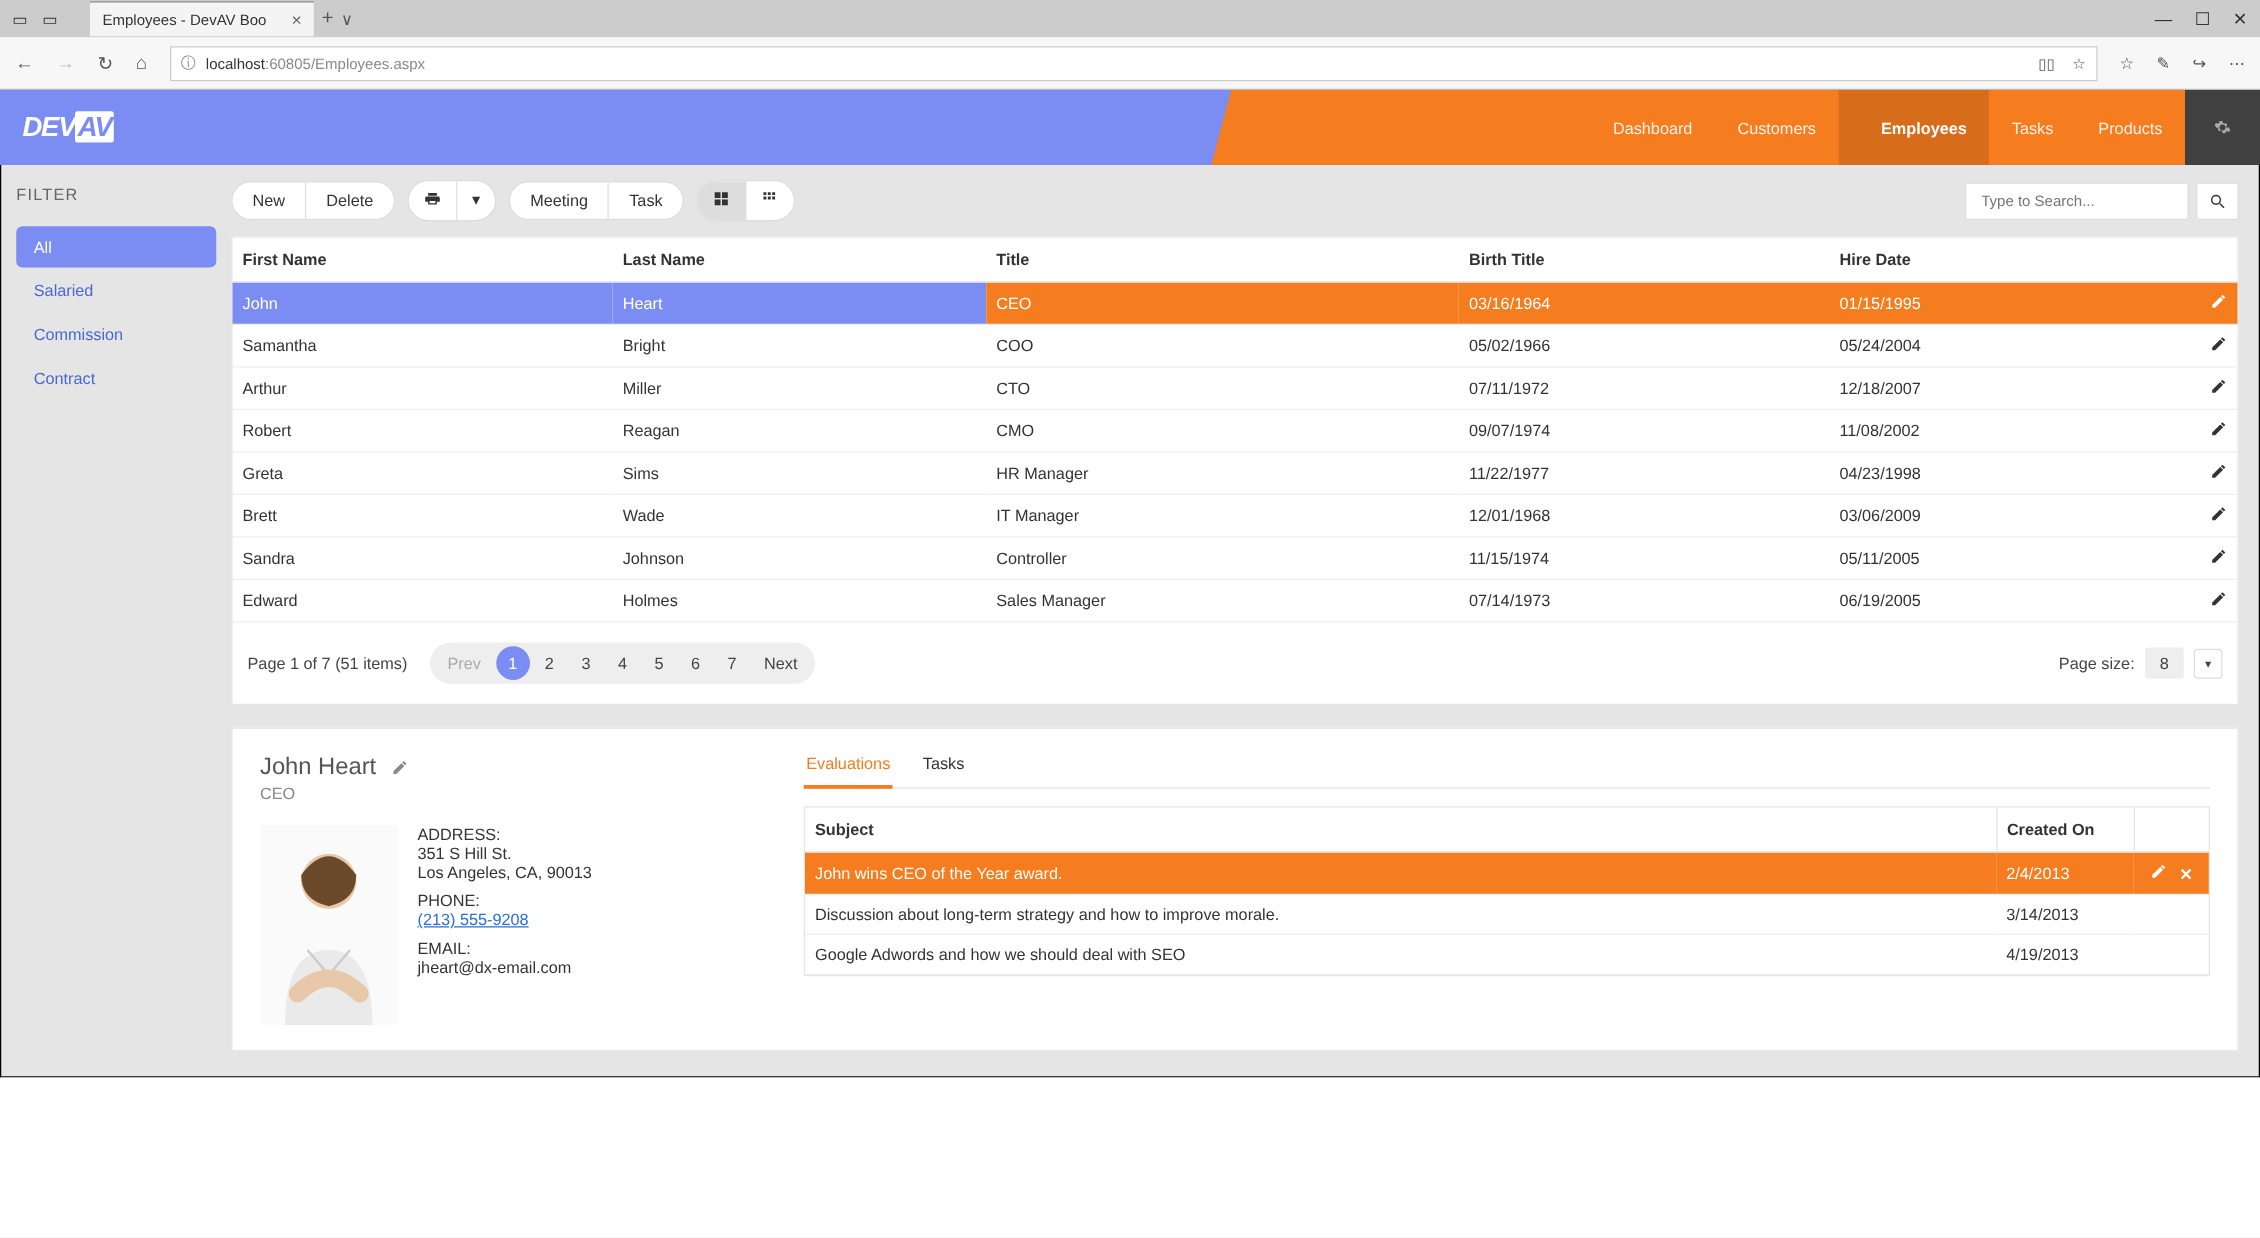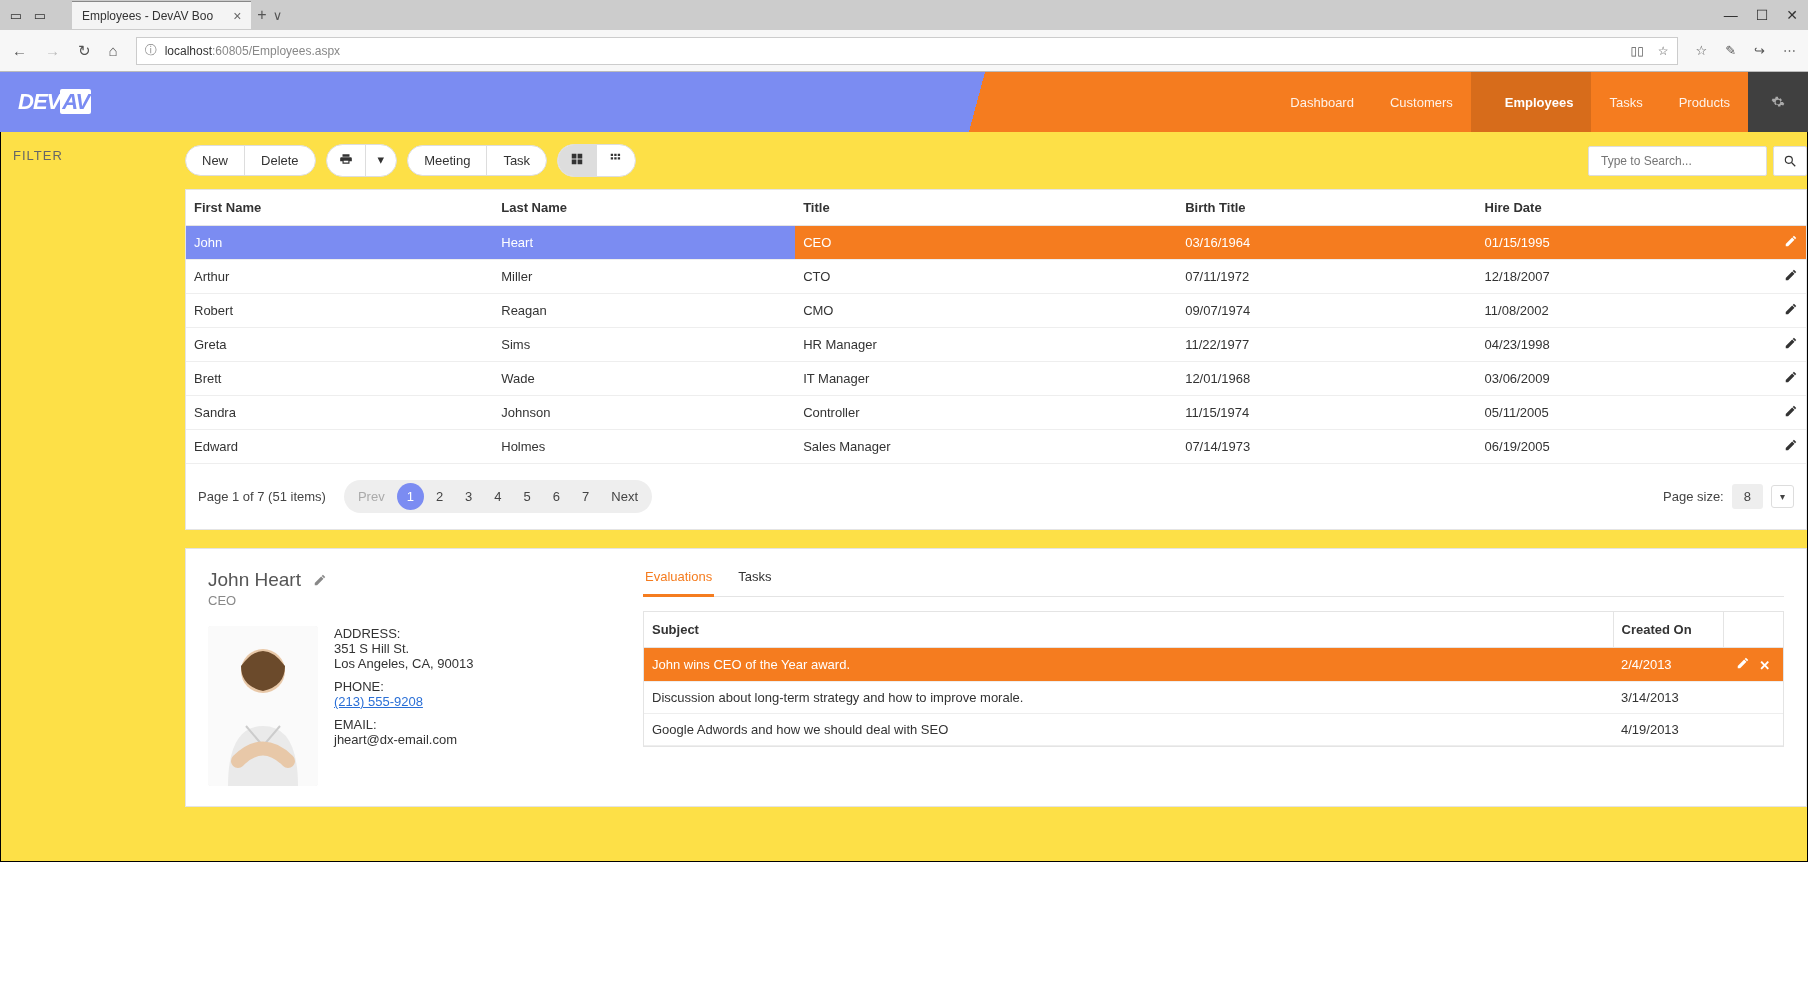--- a/index.html
+++ b/index.html
@@ -25,27 +25,27 @@
 
 .app-header { position: relative; height: 60px; background: linear-gradient(105deg, #7B8CF2 0%, #7B8CF2 54%, #F57C1F 54%, #F57C1F 100%); display: flex; align-items: center; padding: 0 0 0 18px; color: #fff; }
 .logo { font-weight: 800; font-size: 22px; letter-spacing: -1px; font-style: italic; }
 .logo .av { background: #fff; color: #7B8CF2; padding: 0 2px; border-radius: 2px; font-style: italic; }
 .main-nav { margin-left: auto; display: flex; height: 100%; align-items: center; }
 .main-nav .item { padding: 0 18px; height: 100%; display: flex; align-items: center; color: rgba(255,255,255,0.9); font-size: 13px; }
 .main-nav .item.active { background: rgba(0,0,0,0.12); color: #fff; font-weight: 600; padding-left: 34px; }
 .gear-box { width: 60px; height: 60px; background: #404040; display: flex; align-items: center; justify-content: center; color: #aaa; font-size: 18px; }
 
 
-.app-body { display: flex; background: #fde047; min-height: 730px; border: 1px solid #000; border-top: none; }
+.app-body { display: flex; background: #e5e5e5; min-height: 730px; border: 1px solid #000; border-top: none; }
 .sidebar { width: 184px; padding: 16px 12px; }
 .filter-title { color: #666; font-size: 13px; letter-spacing: 1px; margin-bottom: 18px; font-weight: 500; }
 .filter-item { padding: 9px 14px; border-radius: 5px; color: #4A67D6; font-size: 13px; margin-bottom: 2px; cursor: pointer; }
 .filter-item.active { background: #7B8CF2; color: #fff; }
 
-.main { flex: 1; padding: 12px 0 16px 0; }
+.main { flex: 1; padding: 12px 16px 16px 0; }
 
 
 .toolbar { display: flex; align-items: center; gap: 10px; margin-bottom: 12px; }
 .btn-group { display: inline-flex; background: #fff; border: 1px solid #ddd; border-radius: 18px; overflow: hidden; }
 .btn-group .btn { padding: 7px 16px; font-size: 13px; border-right: 1px solid #ddd; cursor: pointer; }
 .btn-group .btn:last-child { border-right: none; }
 .btn-group .btn.icon-only { padding: 7px 12px; }
 .btn-group .btn.active { background: #ddd; }
 .search-box { margin-left: auto; display: flex; gap: 6px; }
 .search-input { border: 1px solid #ddd; padding: 7px 12px; width: 179px; font-size: 12px; border-radius: 2px; }
@@ -157,20 +157,26 @@
     <svg class="icon" viewBox="0 0 24 24" fill="currentColor">
         <path d="M12 8a4 4 0 100 8 4 4 0 000-8zm9 4a7 7 0 01-.1 1.2l2 1.6-2 3.4-2.4-1a7 7 0 01-2 .1l-.4 2.6h-4l-.4-2.6a7 7 0 01-2-1.1l-2.4 1-2-3.4 2-1.6A7 7 0 013 12a7 7 0 01.1-1.2l-2-1.6 2-3.4 2.4 1a7 7 0 012-1.1L7.9 3h4l.4 2.6a7 7 0 012 1.1l2.4-1 2 3.4-2 1.6c.1.4.1.8.1 1.3z"></path>
       </svg>
   </div>
 </div>
 
 <div class="app-body">
 
   <div class="sidebar">
     <div class="filter-title">FILTER</div>
+    <div id="filter-list">
+        <div class="filter-item active">All</div>
+        <div class="filter-item">Salaried</div>
+        <div class="filter-item">Commission</div>
+        <div class="filter-item">Contract</div>
+      </div>
   </div>
 
   <div class="main">
 
     <div class="toolbar">
       <div class="btn-group">
         <div class="btn">New</div>
         <div class="btn">Delete</div>
       </div>
       <div class="btn-group">
@@ -214,20 +220,30 @@
               <th class="edit-col"></th>
             </tr>
           </thead>
         <tbody id="grid-body">
             <tr class="selected">
               <td>John</td>
               <td>Heart</td>
               <td>CEO</td>
               <td>03/16/1964</td>
               <td>01/15/1995</td>
+              <td class="edit-col"><svg class="icon" viewBox="0 0 24 24" fill="currentColor">
+                  <path d="M3 17l11-11 4 4L7 21H3zM15 5l2-2 4 4-2 2z"></path>
+                </svg></td>
+            </tr>
+            <tr>
+              <td>Samantha</td>
+              <td>Bright</td>
+              <td>COO</td>
+              <td>05/02/1966</td>
+              <td>05/24/2004</td>
               <td class="edit-col"><svg class="icon" viewBox="0 0 24 24" fill="currentColor">
                   <path d="M3 17l11-11 4 4L7 21H3zM15 5l2-2 4 4-2 2z"></path>
                 </svg></td>
             </tr>
             <tr>
               <td>Arthur</td>
               <td>Miller</td>
               <td>CTO</td>
               <td>07/11/1972</td>
               <td>12/18/2007</td>

